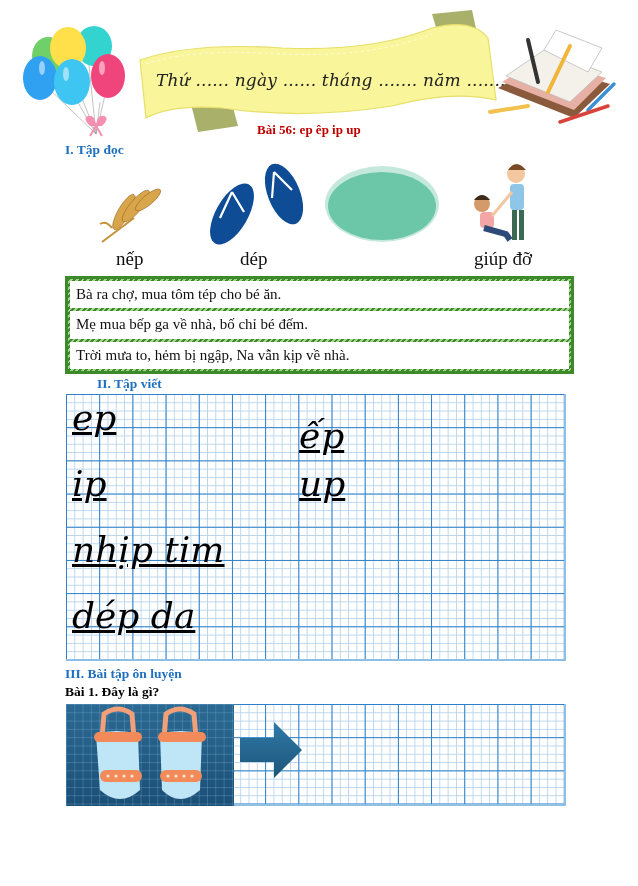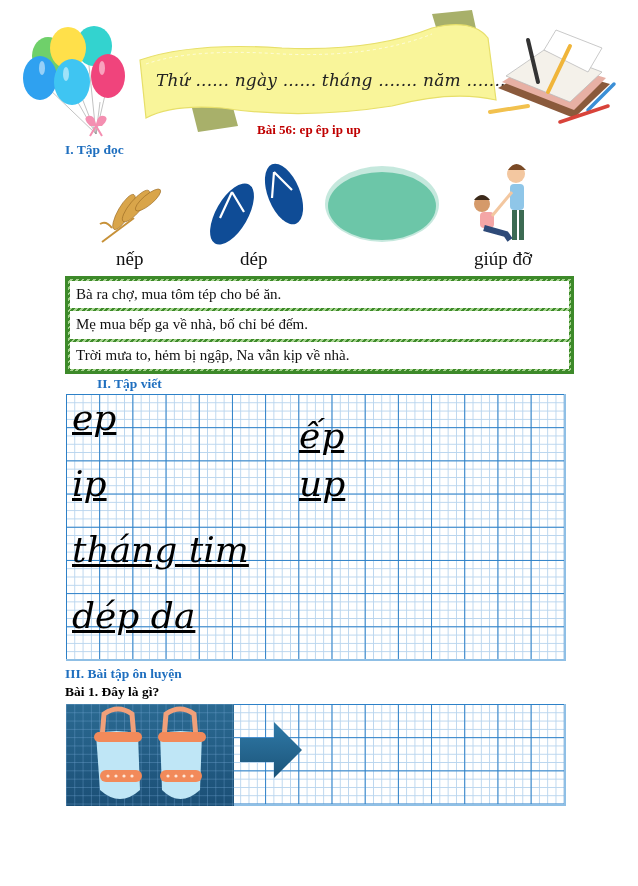--- a/index.html
+++ b/index.html
@@ -180,21 +180,21 @@
 </div>
 
 <div class="section-heading" style="left:65px; top:376px;margin-left:32px;">II. Tập viết</div>
 
 <div class="grid" style="left:66px; top:394px; width:500px; height:267px;"></div>
 
 <div class="writing" style="left:72px; top:400px;">ep</div>
 <div class="writing" style="left:299px; top:418px;">ếp</div>
 <div class="writing" style="left:72px; top:466px;">ip</div>
 <div class="writing" style="left:299px; top:466px;">up</div>
-<div class="writing" style="left:72px; top:532px;">tháng tim</div>
+<div class="writing" style="left:72px; top:532px;">nhịp tim</div>
 <div class="writing" style="left:72px; top:598px;">dép da</div>
 
 <div class="section-heading" style="left:65px; top:666px;">III. Bài tập ôn luyện</div>
 <div class="sub-heading" style="left:65px; top:684px;">Bài 1. Đây là gì?</div>
 
 <div class="grid" style="left:66px; top:704px; width:500px; height:102px;"></div>
 
 <div class="sandal-panel">
   <svg style="position:absolute; left:0; top:0; width:168px; height:102px;" viewBox="0 0 168 102">
     <path d="M38 10 q14 -10 28 0 l2 24 h-32 z" fill="none" stroke="#f1a07a" stroke-width="5"></path>

